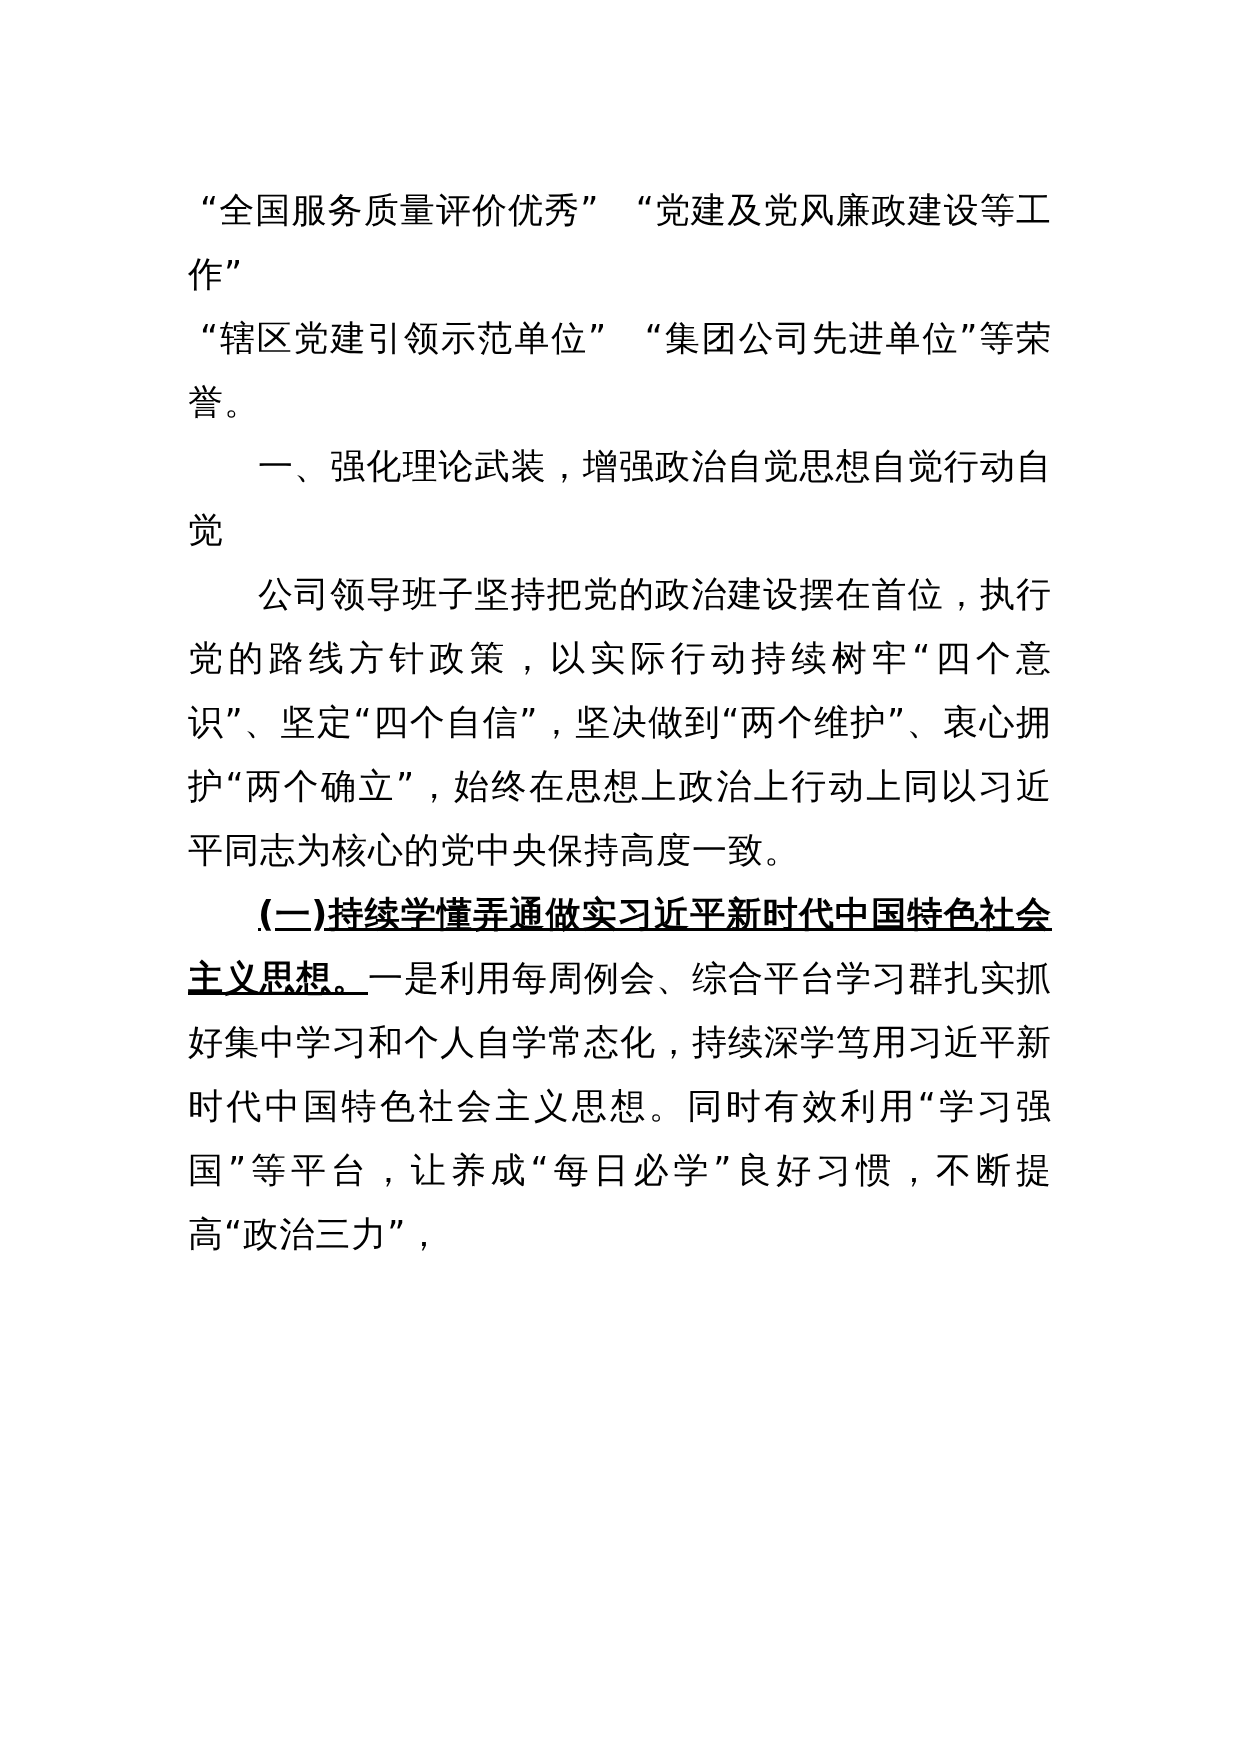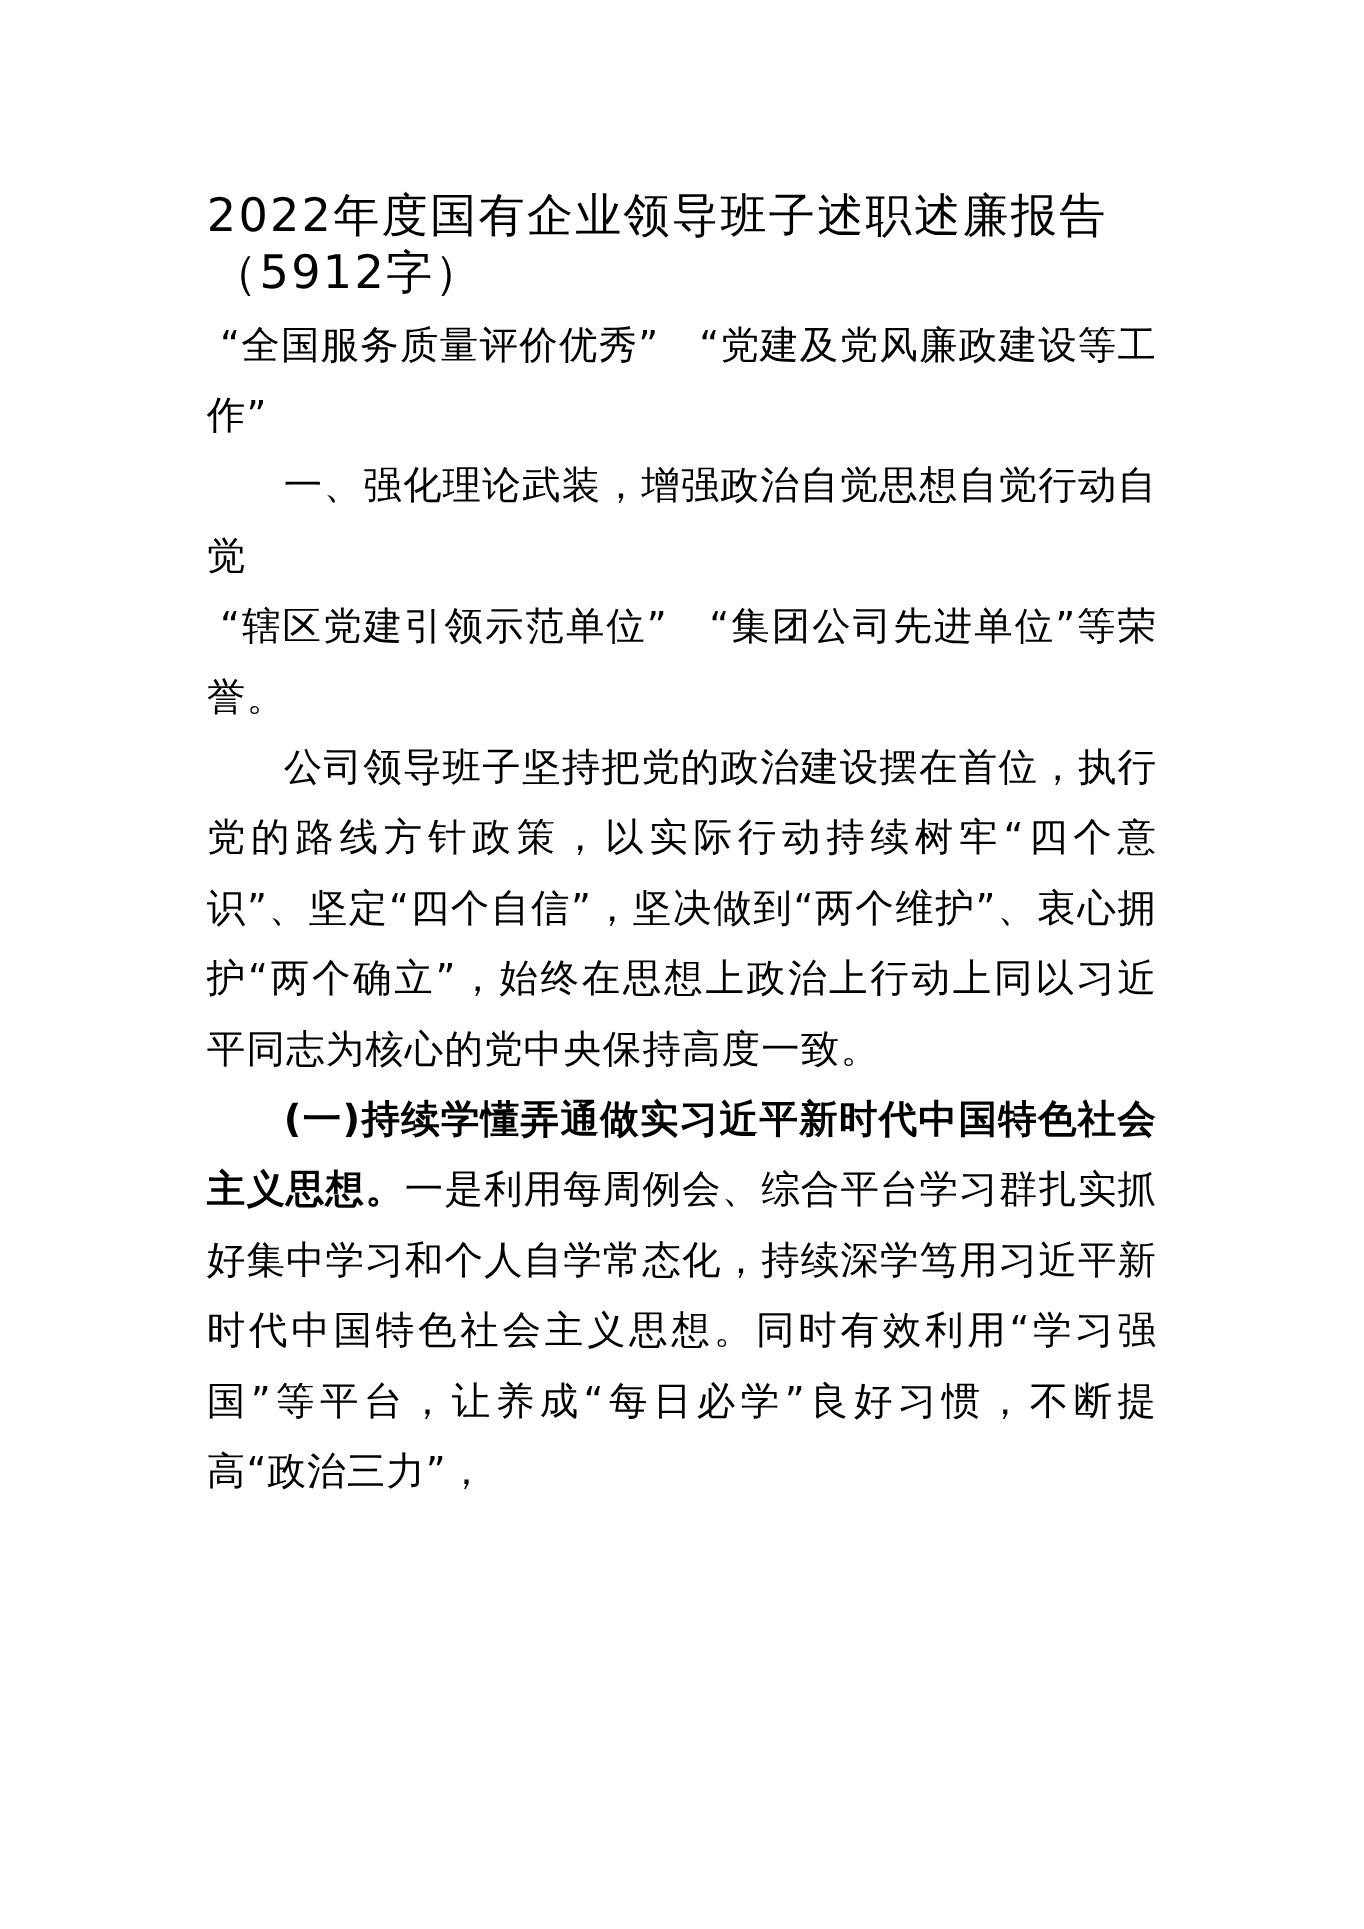--- a/index.html
+++ b/index.html
@@ -45,34 +45,31 @@
     text-align: justify;
     text-align-last: left;
     text-indent: 70px;
     letter-spacing: 1px;
   }
   .para.heading {
     text-indent: 70px;
   }
   .bold {
     font-weight: bold;
+    text-decoration: underline;
   }
   .quotes-line {
     text-indent: 12px;
   }
 </style>
 </head>
 <body>
 
 <div class="page">
-  <h1 class="title">
-    <span class="title-line">2022年度国有企业领导班子述职述廉报告</span>
-    <span class="title-line sub">（5912字）</span>
-  </h1>
 
   <div class="body">
     <p class="para quotes-line" style="text-indent:12px;">“全国服务质量评价优秀”　“党建及党风廉政建设等工作”</p>
+    <p class="para quotes-line" style="text-indent:12px;">“辖区党建引领示范单位”　“集团公司先进单位”等荣誉。</p>
     <p class="para heading">一、强化理论武装，增强政治自觉思想自觉行动自觉</p>
-    <p class="para quotes-line" style="text-indent:12px;">“辖区党建引领示范单位”　“集团公司先进单位”等荣誉。</p>
     <p class="para">公司领导班子坚持把党的政治建设摆在首位，执行党的路线方针政策，以实际行动持续树牢“四个意识”、坚定“四个自信”，坚决做到“两个维护”、衷心拥护“两个确立”，始终在思想上政治上行动上同以习近平同志为核心的党中央保持高度一致。</p>
     <p class="para"><span class="bold">(一)持续学懂弄通做实习近平新时代中国特色社会主义思想。</span><span>一是利用每周例会、综合平台学习群扎实抓好集中学习和个人自学常态化，持续深学笃用习近平新时代中国特色社会主义思想。同时有效利用“学习强国”等平台，让养成“每日必学”良好习惯，不断提高“政治三力”，</span></p>
   </div>
 </div>
 
 </body></html>

